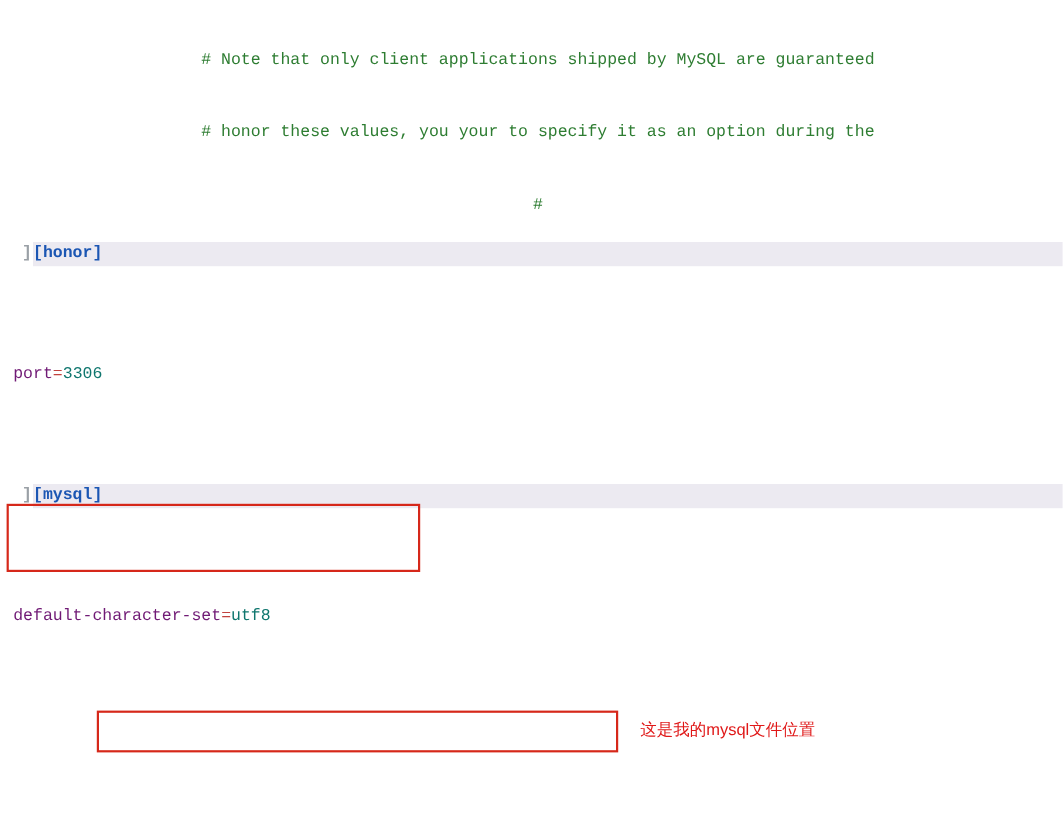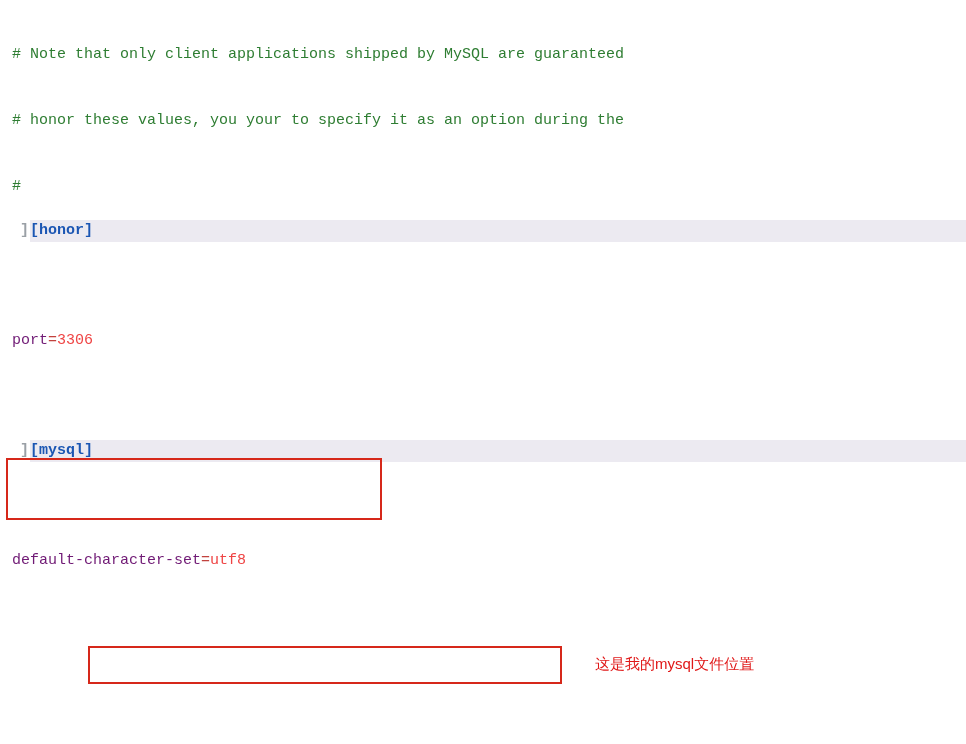--- a/index.html
+++ b/index.html
@@ -11,47 +11,46 @@
     line-height: 22px;
     color: #000;
     width: 966px;
     position: relative;
   }
   .editor {
     padding-left: 12px;
     white-space: pre;
   }
   .line { min-height: 22px; }
-  .comment { color: #2e7d32; }
+  .comment { color: #2e7d32; text-align: center; }
   .section-hdr {
     background: #eceaf1;
     display: inline-block;
     min-width: 940px;
     color: #1b56b3;
     font-weight: bold;
   }
   .gutter-bracket {
     color: #9aa0a6;
     display: inline-block;
     width: 10px;
     margin-left: -10px;
   }
   .eq { color: #c1423e; }
-  .val { color: #ef4444; }
+  .val { color: #0f766e; }
   .key { color: #701a75; }
   .overlay-box {
     position: absolute;
     border: 2px solid #d6281a;
   }
   .overlay-text {
     position: absolute;
     color: #e01818;
     font-family: Arial, sans-serif;
     font-size: 15px;
-    margin-left: 13px;
   }
 </style>
 </head>
 <body>
 
 <div class="editor">
   <div class="line comment"># Note that only client applications shipped by MySQL are guaranteed</div>
   <div class="line comment"># honor these values, you your to specify it as an option during the</div>
   <div class="line comment">#</div>
   <div class="line section-hdr"><span class="gutter-bracket">]</span><span>[honor]</span></div>

